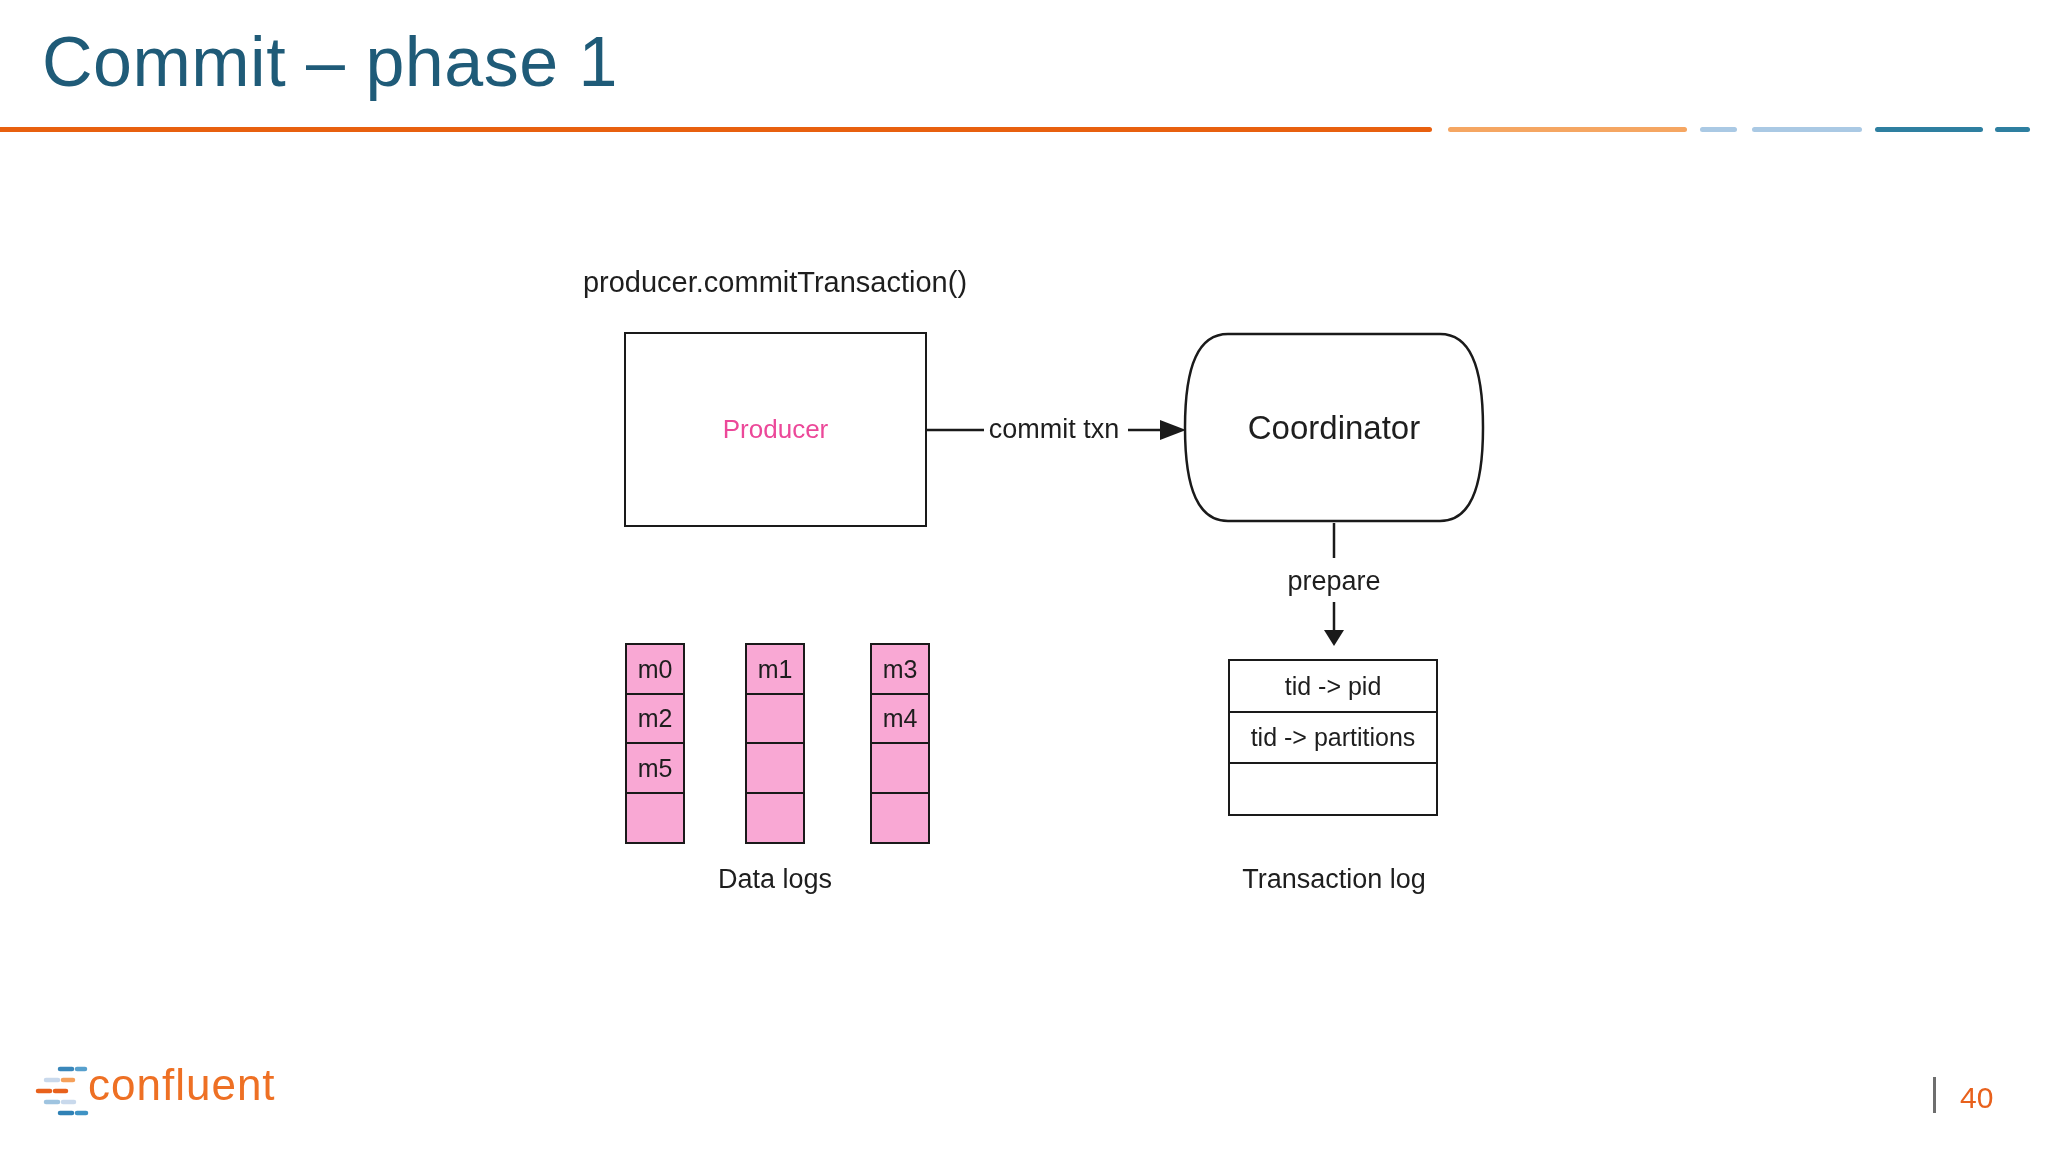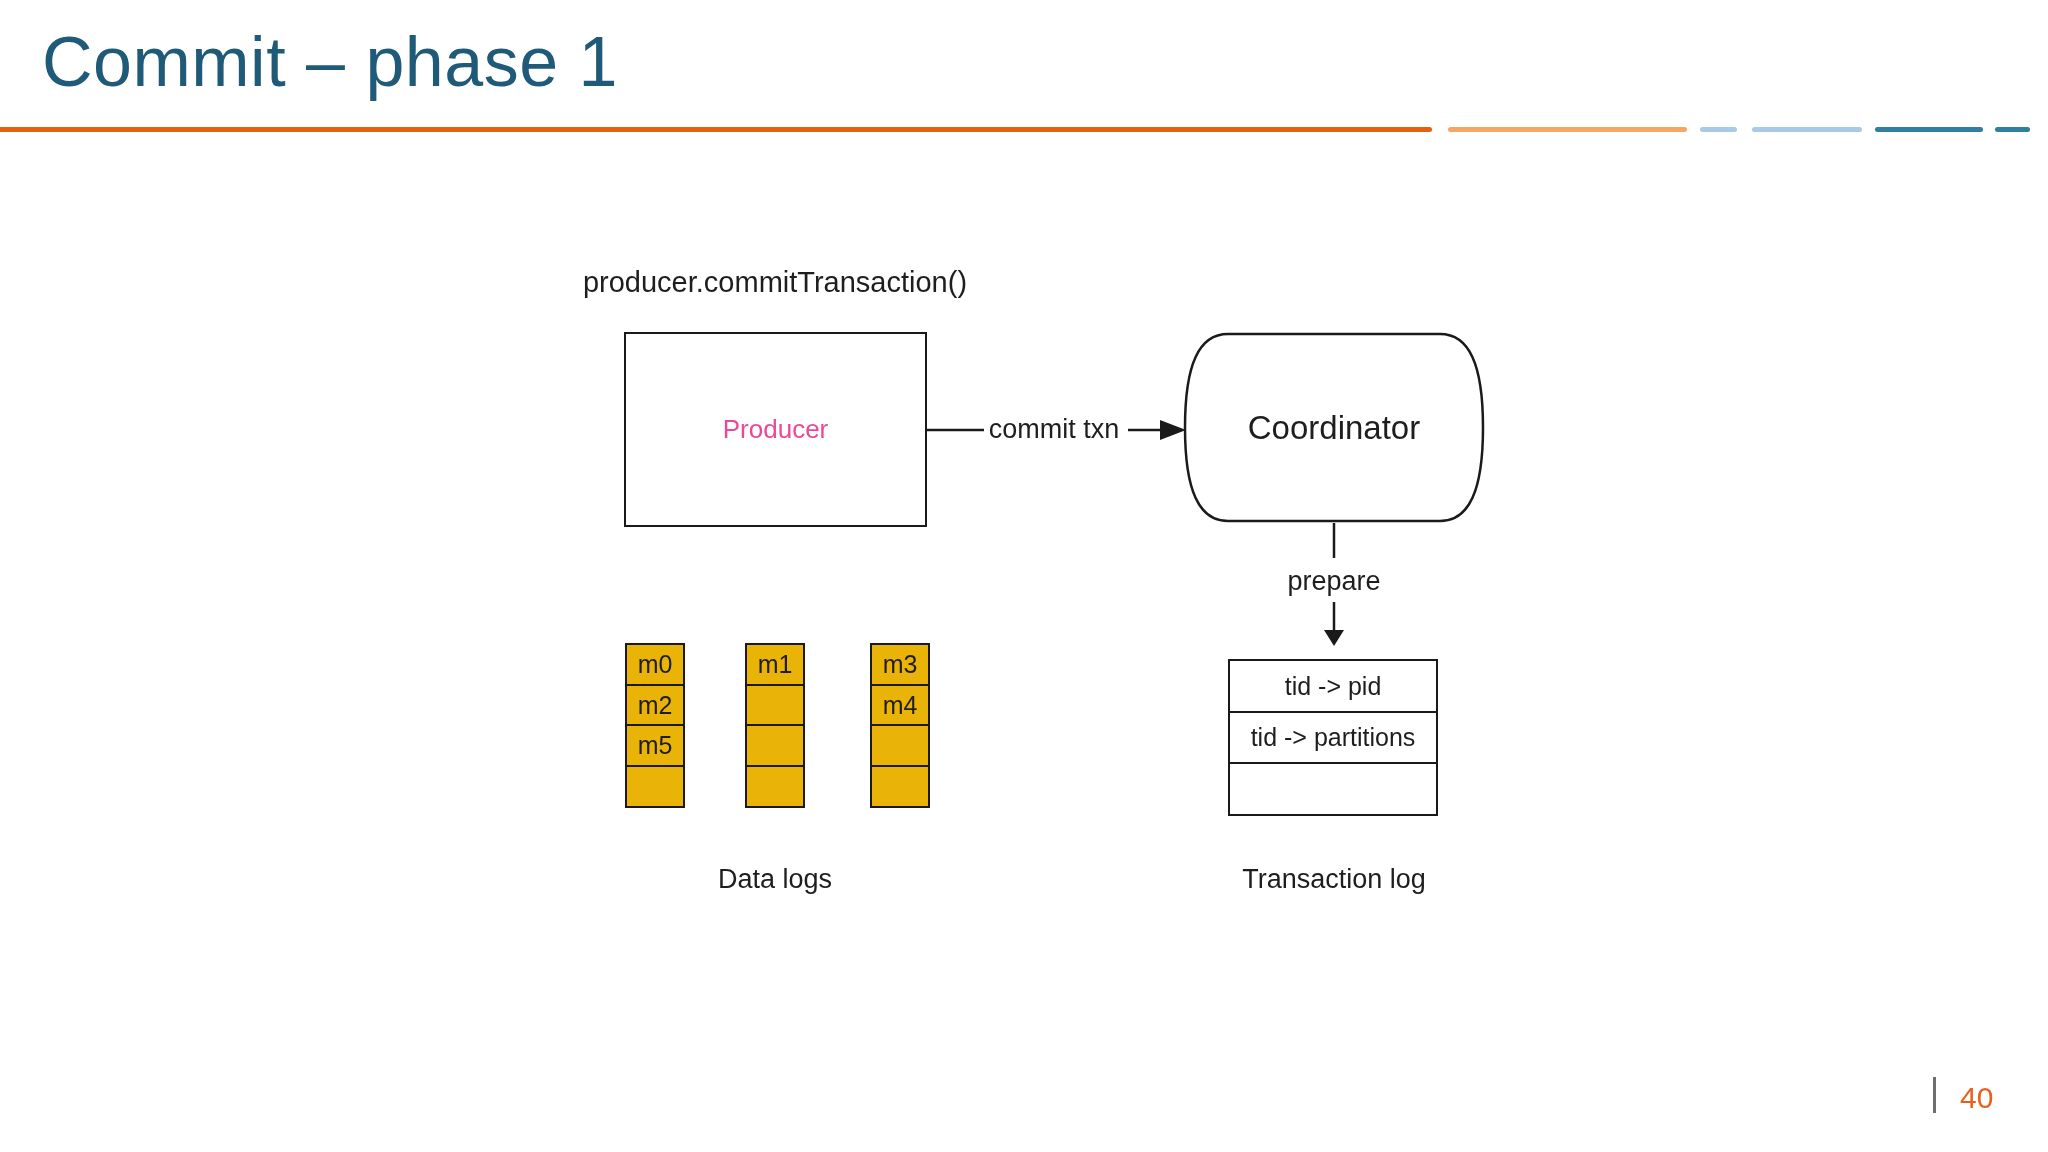--- a/index.html
+++ b/index.html
@@ -79,24 +79,24 @@
     width: 2048px; height: 1152px;
     pointer-events: none;
   }
 
   
   .log-stack { position: absolute; width: 60px; }
   .stack-1 { left: 625px; top: 643px; }
   .stack-2 { left: 745px; top: 643px; }
   .stack-3 { left: 870px; top: 643px; }
   .log-cell {
-    width: 60px; height: 43px;
+    width: 60px; height: 52px;
     border: 2.5px solid #1a1a1a;
     margin-top: -2.5px;
-    background: #eab308;
+    background: #f9a8d4;
     display: flex; align-items: center; justify-content: center;
     font-size: 25px; color: #1e1e1e;
   }
   .log-cell:first-child { margin-top: 0; }
 
   
   .txn-table { position: absolute; left: 1228px; top: 645px; width: 210px; }
   .txn-row {
     width: 210px; height: 54px;
     border: 2.5px solid #1a1a1a;
@@ -188,17 +188,34 @@
   </div>
   <div class="diagram-label datalogs-caption">Data logs</div>
 
   <div class="txn-table">
     <div class="txn-row">tid -&gt; pid</div>
     <div class="txn-row">tid -&gt; partitions</div>
     <div class="txn-row"></div>
   </div>
   <div class="diagram-label txnlog-caption">Transaction log</div>
 
+  <div class="logo">
+    <svg class="logo-mark" width="58" height="64" viewBox="0 0 58 64">
+      <g stroke-linecap="round" stroke-width="4.5" fill="none">
+        <line x1="28" y1="11" x2="40" y2="11" stroke="#3a87ba"></line>
+        <line x1="45" y1="11" x2="53" y2="11" stroke="#57a0cd"></line>
+        <line x1="14" y1="22" x2="26" y2="22" stroke="#c9d9ec"></line>
+        <line x1="31" y1="22" x2="41" y2="22" stroke="#f5a05a"></line>
+        <line x1="6" y1="33" x2="18" y2="33" stroke="#e8611c"></line>
+        <line x1="23" y1="33" x2="34" y2="33" stroke="#e8611c"></line>
+        <line x1="14" y1="44" x2="26" y2="44" stroke="#9fc4e0"></line>
+        <line x1="31" y1="44" x2="42" y2="44" stroke="#c9d9ec"></line>
+        <line x1="28" y1="55" x2="40" y2="55" stroke="#2f81b5"></line>
+        <line x1="45" y1="55" x2="54" y2="55" stroke="#3f93c4"></line>
+      </g>
+    </svg>
+    <div class="logo-word">confluent</div>
+  </div>
 
   <div class="page-divider"></div>
   <div class="page-number">40</div>
 
 </div>
 
 </body></html>

